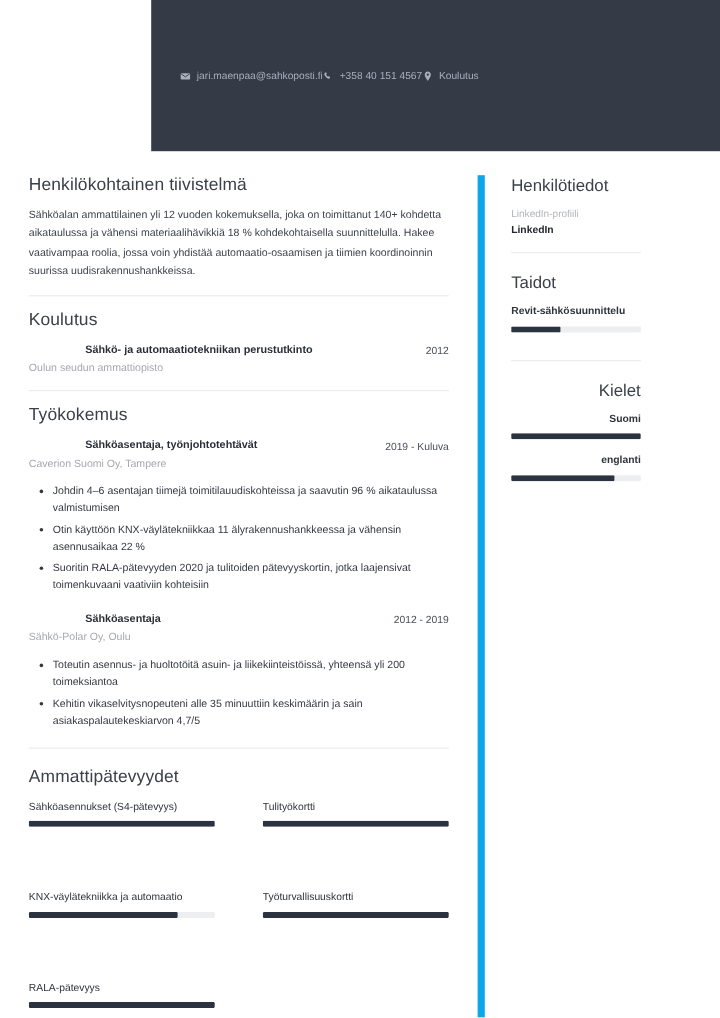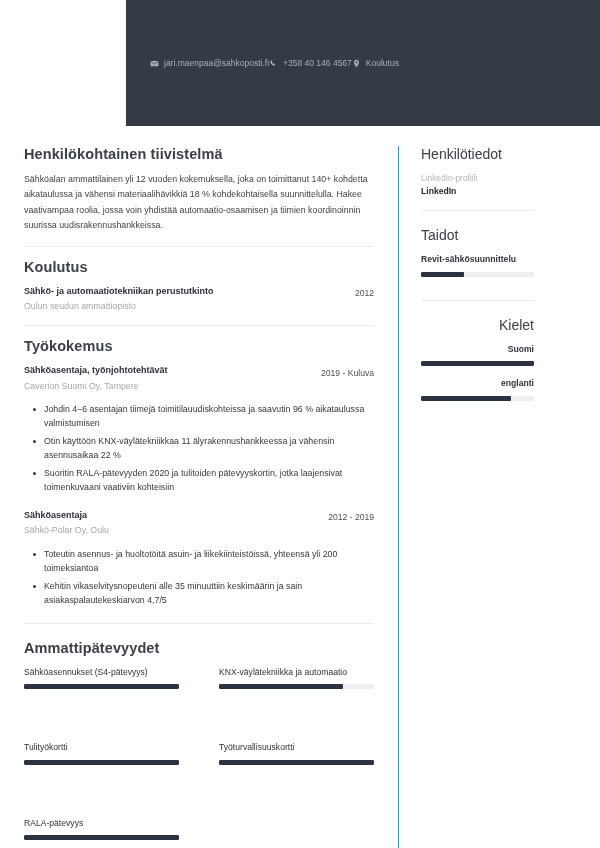--- a/index.html
+++ b/index.html
@@ -67,27 +67,27 @@
   }
   .col-main {
     width: 398px;
     box-sizing: border-box;
     padding: 0 24px 0 24px;
   }
   .col-side {
     width: 160px;
     box-sizing: border-box;
     padding: 0 24px 0 22px;
-    border-left: 1px solid #0ea5e9;
+    border-left: 6px solid #0ea5e9;
   }
 
   
   .sec-title {
     font-size: 14.5px;
-    font-weight: 700;
+    font-weight: 400;
     color: #3b4049;
     margin: 0 0 10px 0;
     letter-spacing: 0.1px;
   }
   .sec {
     padding-bottom: 12px;
     margin-bottom: 12px;
     border-bottom: 1px solid #ececed;
   }
   .sec.last { border-bottom: none; }
@@ -98,22 +98,23 @@
     color: #3d424b;
     margin: 0;
   }
 
   
   .entry { margin-bottom: 10px; }
   .entry:last-child { margin-bottom: 0; }
   .entry-head {
     display: flex;
     justify-content: space-between;
-    align-items: flex-end;
+    align-items: center;
     gap: 26px;
+    margin-left: 47px;
   }
   .entry-title {
     font-size: 9px;
     font-weight: bold;
     color: #2b2f38;
     line-height: 1.5;
     max-width: 250px;
   }
   .entry-date {
     font-size: 8.6px;
@@ -224,21 +225,21 @@
       </span>
       <span>jari.maenpaa@sahkoposti.fi</span>
     </div>
 
     <div class="contact-item">
       <span>
         <svg width="9" height="9" viewBox="0 0 16 16">
             <path d="M4.2 2.2c.8 0 1.1.4 1.5 1.4.4 1 .2 1.3-.4 1.8-.4.3-.3.8.5 1.9.8 1.1 1.4 1.4 1.8 1.1.7-.5 1-.5 1.9-.1 1 .5 1.3.8 1.3 1.6 0 .9-1 1.9-2 1.9-2.3 0-6.6-4.3-6.6-6.6 0-1 1-2 2-3z" fill="#a9afbb"></path>
           </svg>
       </span>
-      <span>+358 40 146 4567</span>
+      <span>+358 40 151 4567</span>
     </div>
 
     <div class="contact-item">
       <span>
         <svg width="9" height="9" viewBox="0 0 16 16">
             <path d="M8 1.2c-2.5 0-4.5 2-4.5 4.5 0 3.3 4.5 9 4.5 9s4.5-5.7 4.5-9c0-2.5-2-4.5-4.5-4.5z" fill="#a9afbb"></path>
             <circle cx="8" cy="5.7" r="1.7" fill="#343a46"></circle>
           </svg>
       </span>
       <span>Koulutus</span>
@@ -301,30 +302,30 @@
       <div class="cert-grid">
 
         <div class="cert-item">
           <div class="cert-label">Sähköasennukset (S4-pätevyys)</div>
           <div class="bar-track">
             <div class="bar-fill" style="width: 100%;"></div>
           </div>
         </div>
 
         <div class="cert-item">
+          <div class="cert-label">Tulityökortti</div>
+          <div class="bar-track">
+            <div class="bar-fill" style="width: 100%;"></div>
+          </div>
+        </div>
+
+        <div class="cert-item">
           <div class="cert-label">KNX-väylätekniikka ja automaatio</div>
           <div class="bar-track">
             <div class="bar-fill" style="width: 80%;"></div>
-          </div>
-        </div>
-
-        <div class="cert-item">
-          <div class="cert-label">Tulityökortti</div>
-          <div class="bar-track">
-            <div class="bar-fill" style="width: 100%;"></div>
           </div>
         </div>
 
         <div class="cert-item">
           <div class="cert-label">Työturvallisuuskortti</div>
           <div class="bar-track">
             <div class="bar-fill" style="width: 100%;"></div>
           </div>
         </div>
 

